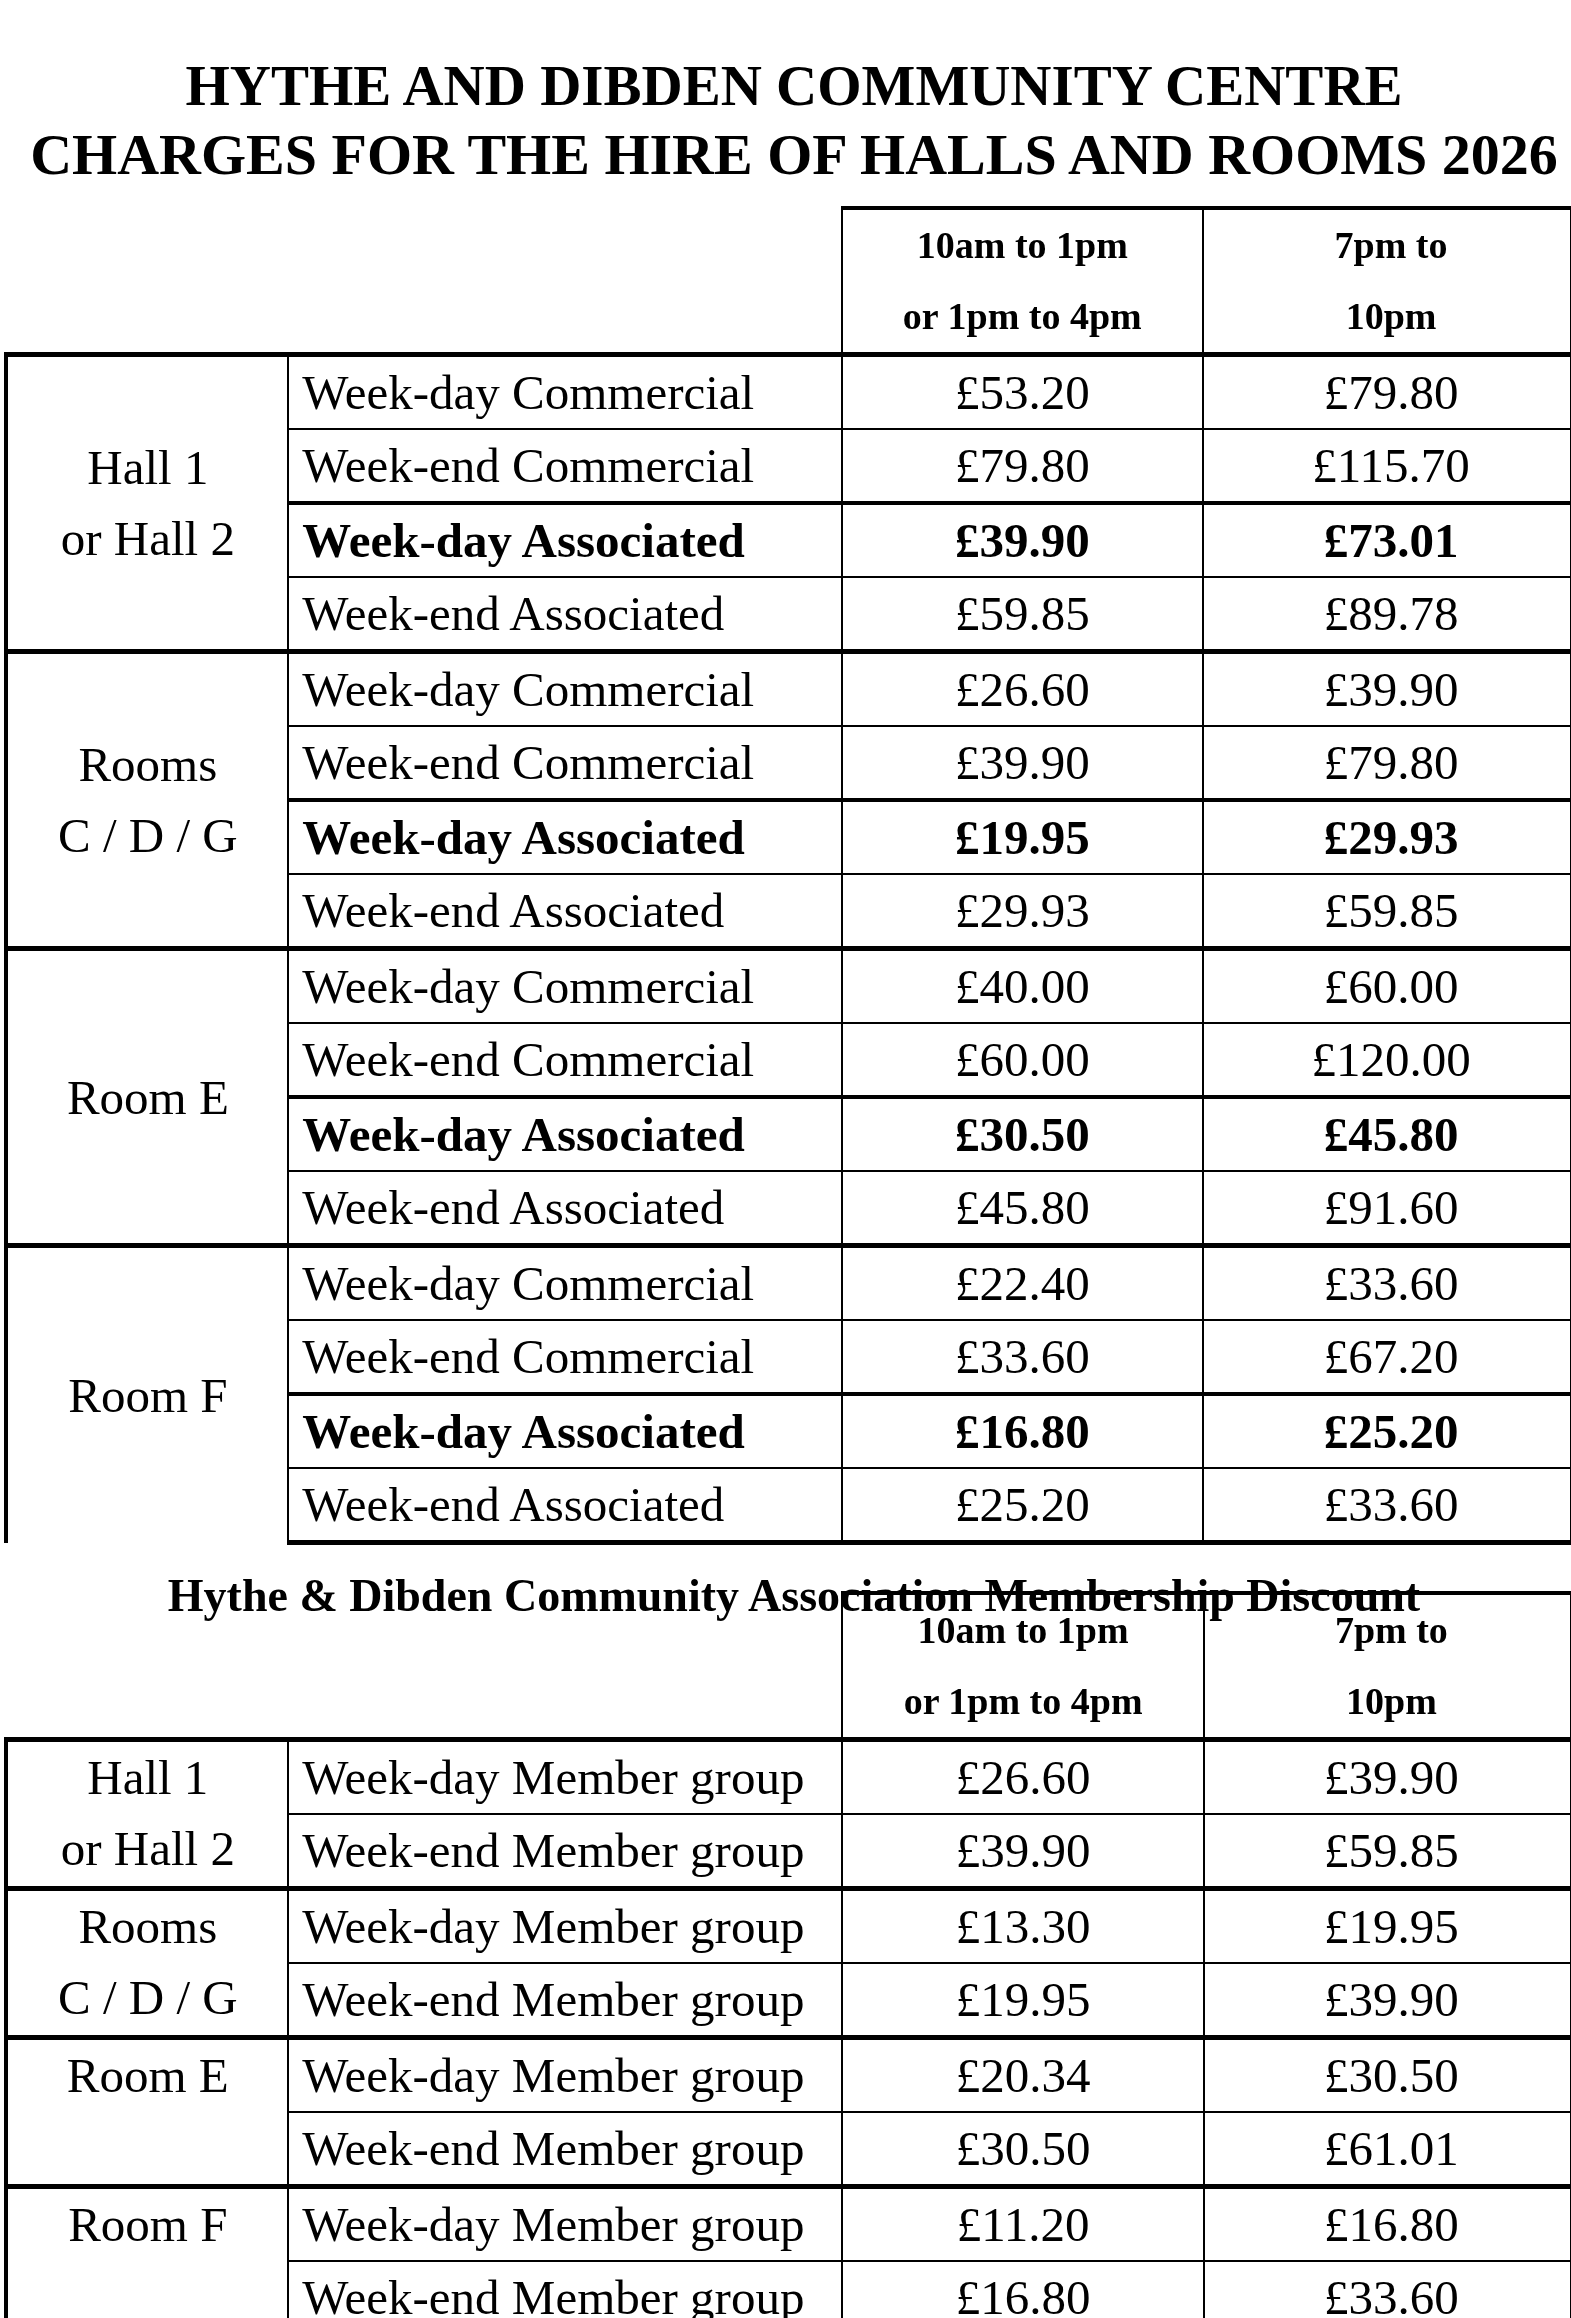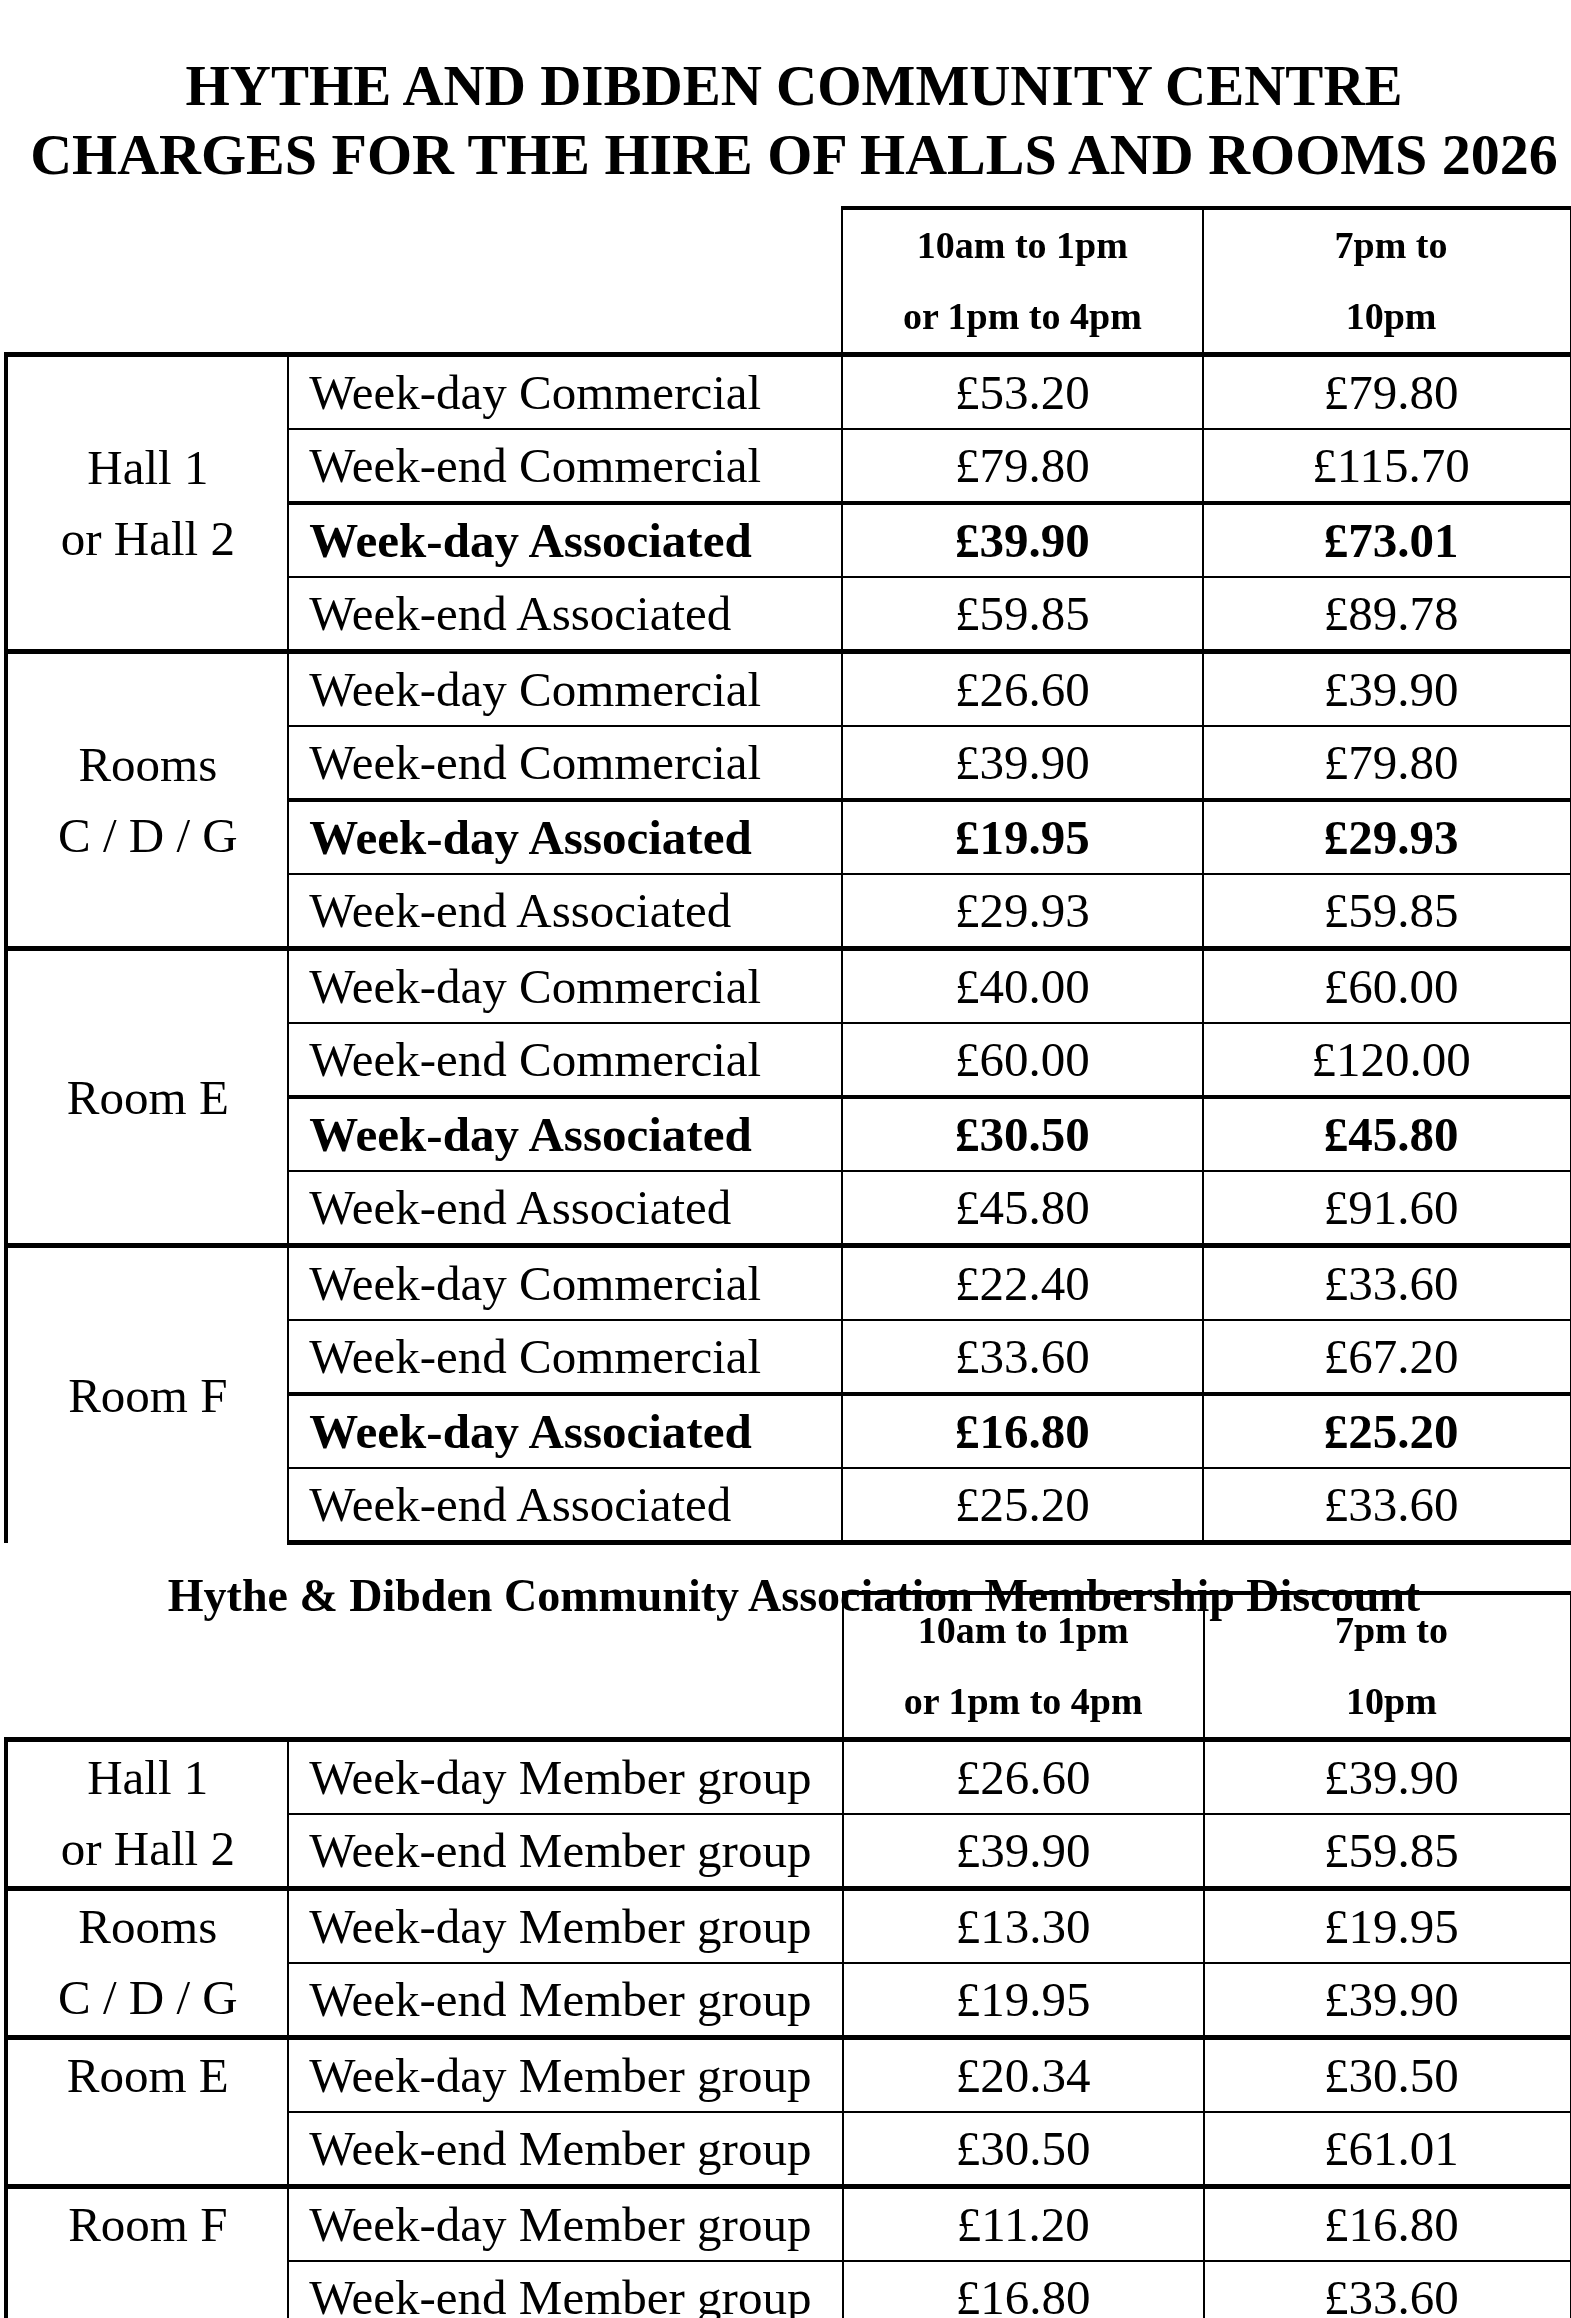--- a/index.html
+++ b/index.html
@@ -6,21 +6,21 @@
   body { width: 1572px; height: 2319px; position: relative; overflow: hidden;
          font-family: "Liberation Serif", "DejaVu Serif", serif; color: #000; }
   .title { position: absolute; left: 0; width: 1572px; text-align: center; font-weight: bold; white-space: nowrap; margin-left: 8px; }
   #t1 { top: 53px; font-size: 57px; line-height: 66px; }
   #t2 { top: 125px; font-size: 58px; line-height: 59px; }
   #t3 { top: 1566px; font-size: 46px; line-height: 59px; }
 
   table { position: absolute; left: 4.4px; border-collapse: collapse; table-layout: fixed; }
   td { padding: 0; font-size: 49px; line-height: 71px; overflow: hidden; white-space: nowrap; }
   .c1 { width: 281px; text-align: center; vertical-align: middle; }
-  .c2 { width: 555px; text-align: left; padding-left: 20px; box-sizing: border-box; }
+  .c2 { width: 555px; text-align: left; padding-left: 13px; box-sizing: border-box; }
   .c3, .c4 { text-align: center; }
   .c3 { width: 362px; }
   .c4 { width: 362px; padding-left: 8px; }
 
   .hdr td { font-weight: bold; font-size: 38px; line-height: 71px; }
   .hdr .blank { border: none; }
   .hdr .hc { border-top: 4.4px solid #000; border-left: 2.2px solid #000; border-right: 2.2px solid #000; vertical-align: middle; }
 
   .row td { height: 69px; }
   .row .c2, .row .c3, .row .c4 { border-top: 2.2px solid #000; border-left: 2.2px solid #000; border-right: 2.2px solid #000; }

